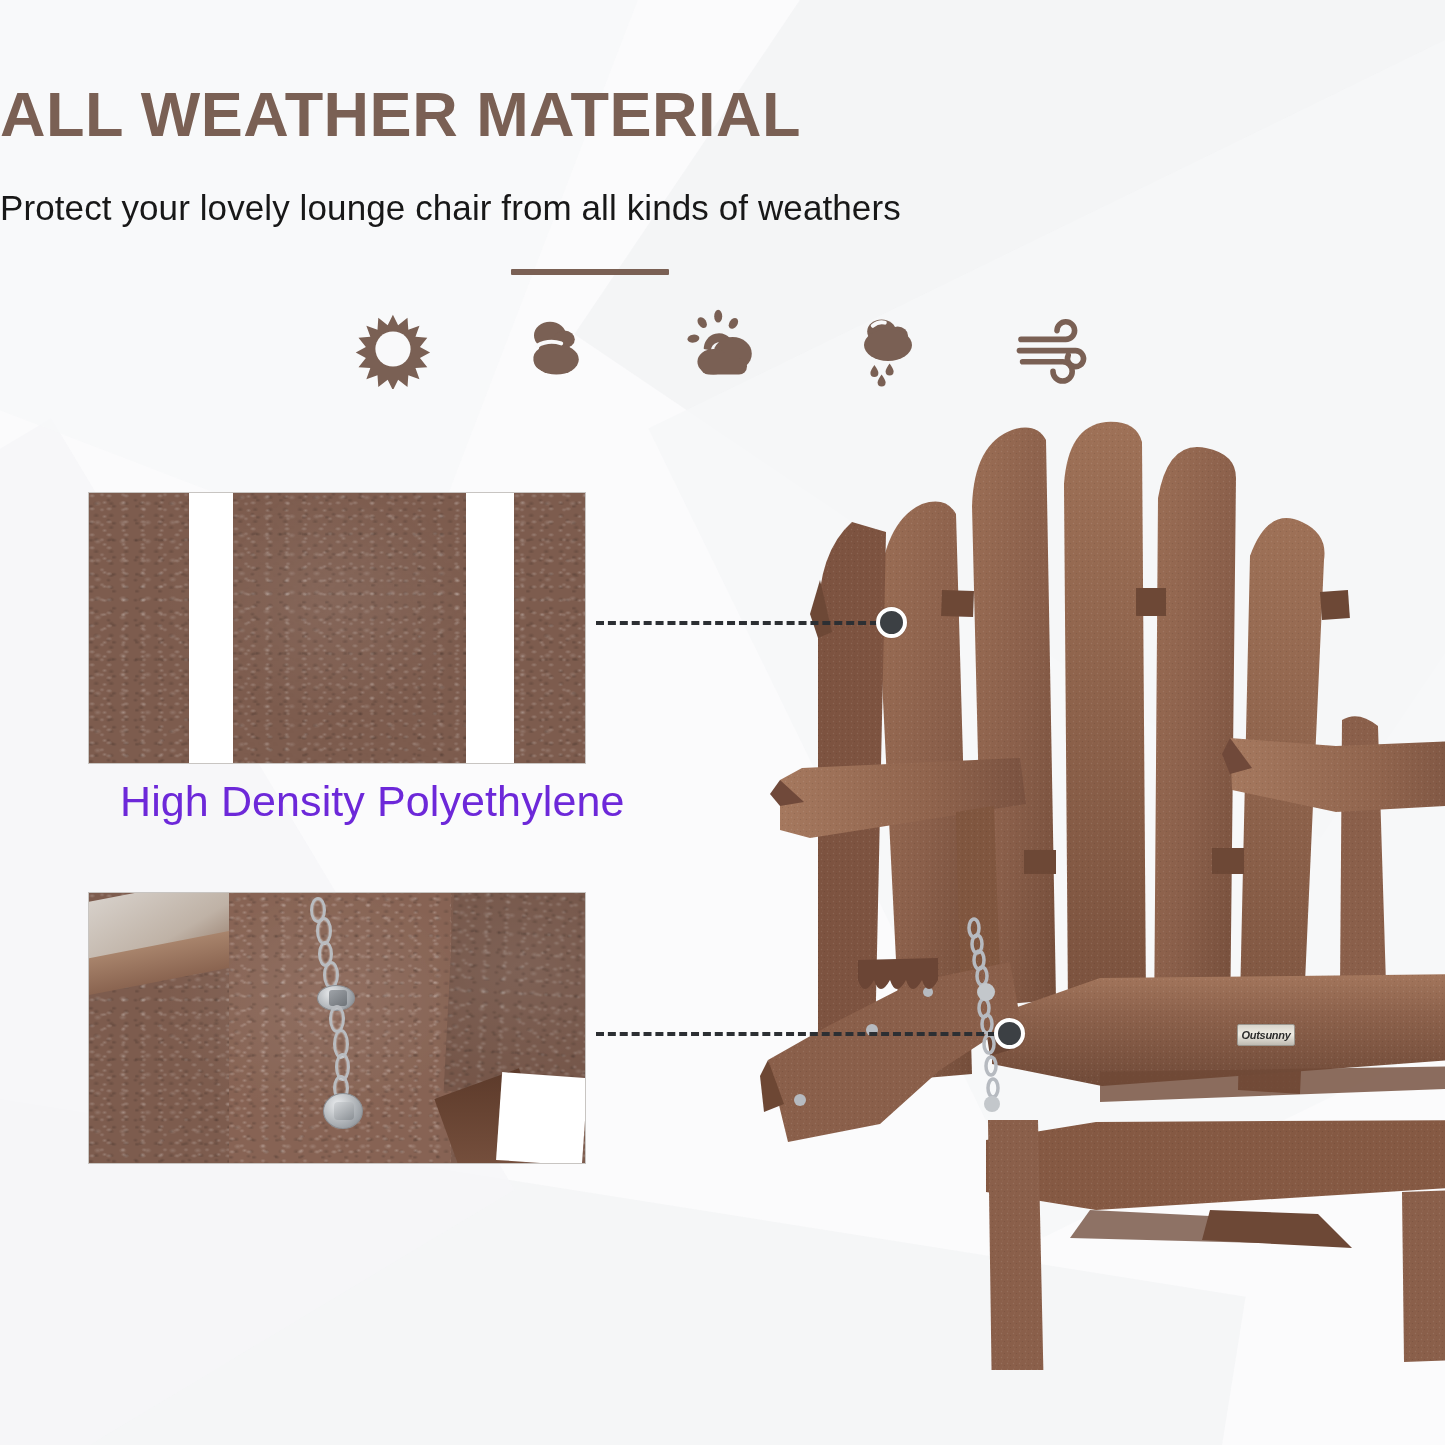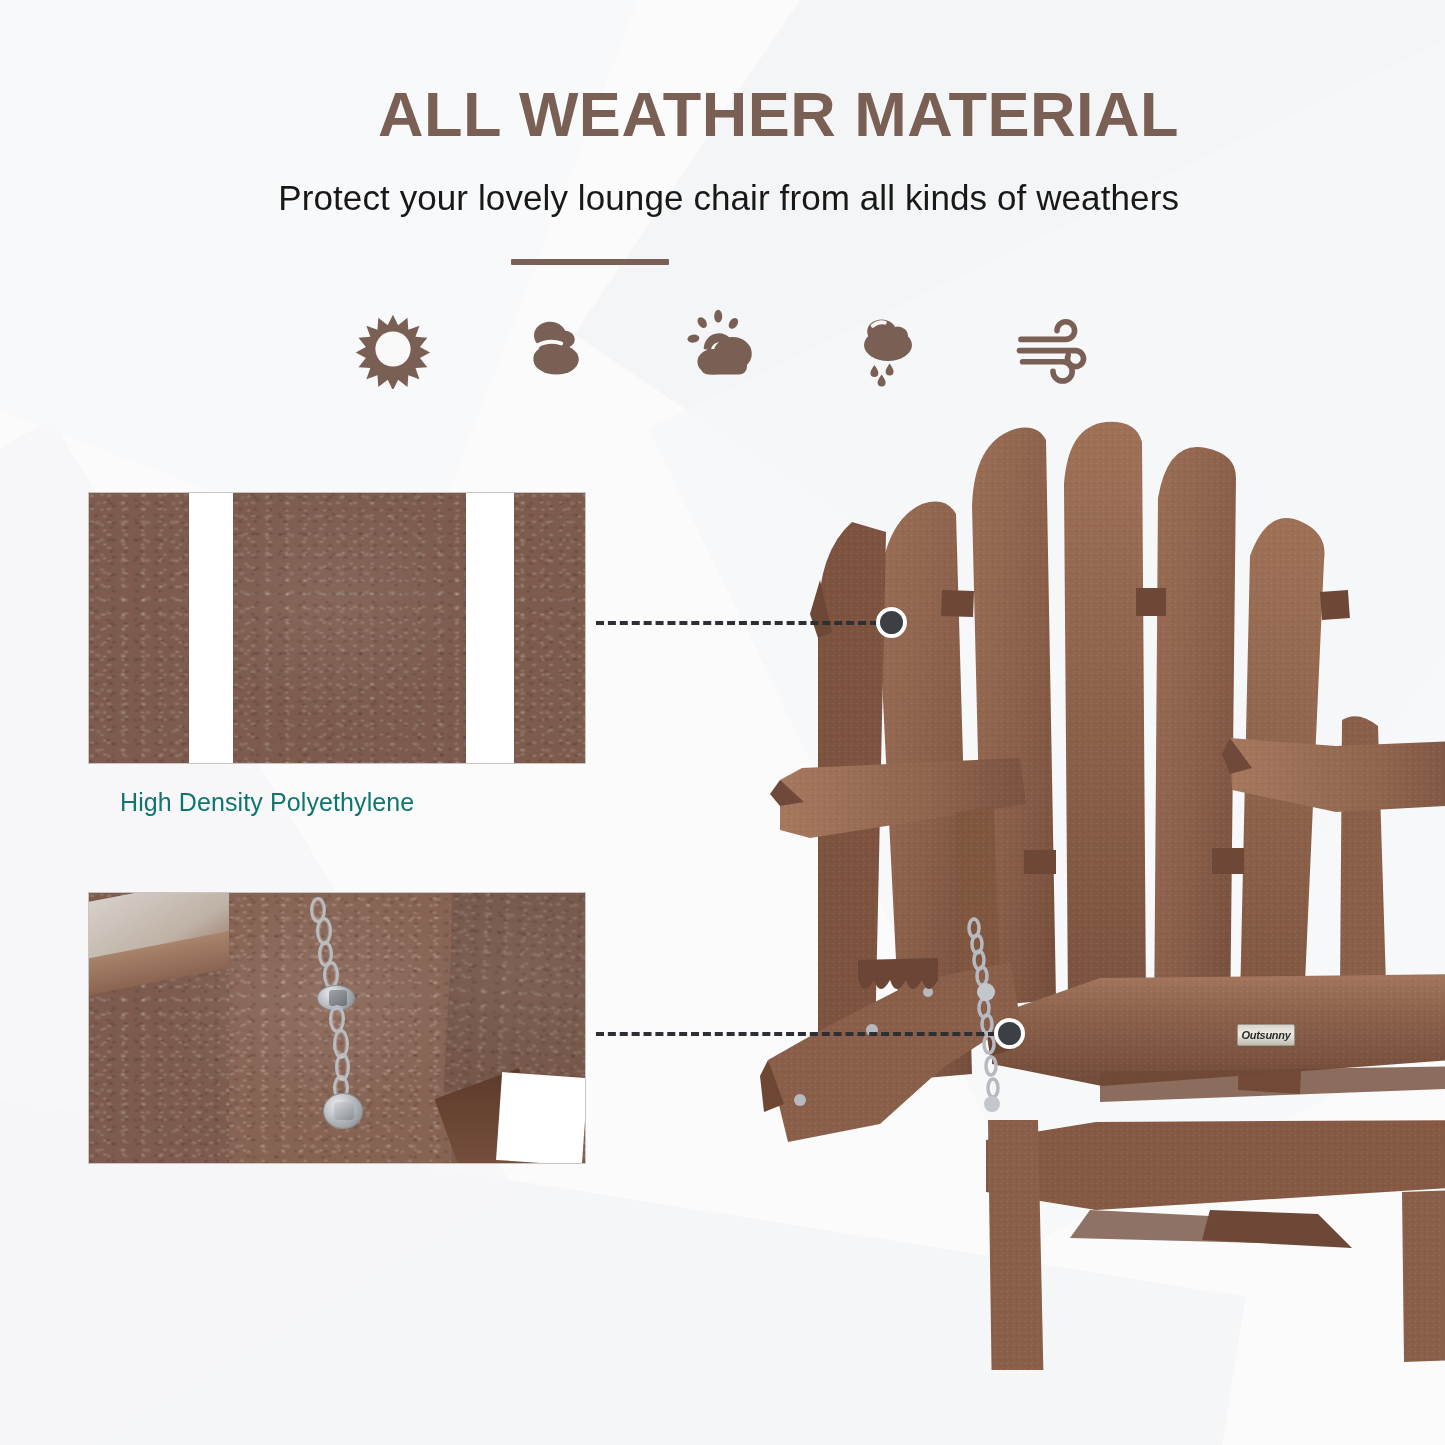--- a/index.html
+++ b/index.html
@@ -32,31 +32,31 @@
   .facet.f4 {
     width: 800px; height: 900px; top: 560px; left: -460px;
     transform: rotate(-31deg); background: #f6f6f8;
   }
   .facet.f5 {
     width: 760px; height: 760px; top: -300px; left: -180px;
     transform: rotate(21deg); background: #f7f8f9;
   }
 
   
-  .header { position: absolute; top: 0; left: 0; width: 1179px; z-index: 3; text-align: right; }
+  .header { position: absolute; top: 0; left: 0; width: 1179px; z-index: 3; text-align: left; }
   .title {
     margin-top: 78px;
     font-size: 63px;
     font-weight: bold;
     letter-spacing: .5px;
     color: #7a6054;
     font-family: "Liberation Sans", sans-serif;
   }
   .subtitle {
-    margin-top: 28px;
+    margin-top: 38px;
     font-size: 35px;
     color: #181818;
     font-weight: normal;
     letter-spacing: .1px;
   }
   .divider {
     width: 158px; height: 6px;
     background: #7a6054;
     margin: 41px auto 0 auto;
     border-radius: 1px;
@@ -78,23 +78,23 @@
   
   .panel { position: absolute; z-index: 3; }
   .panel-photo {
     position: relative;
     width: 498px; height: 272px;
     border: 1px solid #c8c5c2;
     overflow: hidden;
     background: #fff;
   }
   .panel-caption {
-    margin-top: 24px;
-    font-size: 25px;
-    color: #0f766e;
+    margin-top: 13px;
+    font-size: 43px;
+    color: #6d28d9;
     letter-spacing: .1px;
   }
   #panel-hdpe { left: 88px; top: 492px; }
   #panel-hdpe .panel-caption { padding-left: 32px; }
   #panel-hardware { left: 88px; top: 892px; }
   #panel-hardware .panel-caption { padding-left: 96px; }
 
   
   .hdpe {
     position: absolute;

